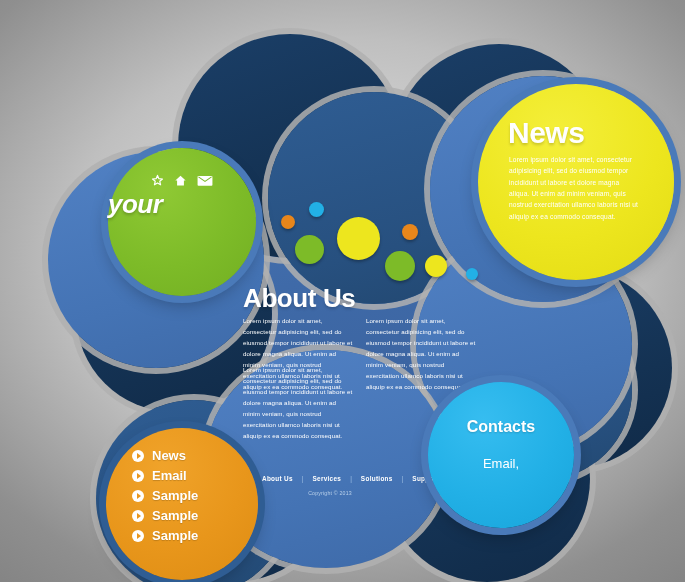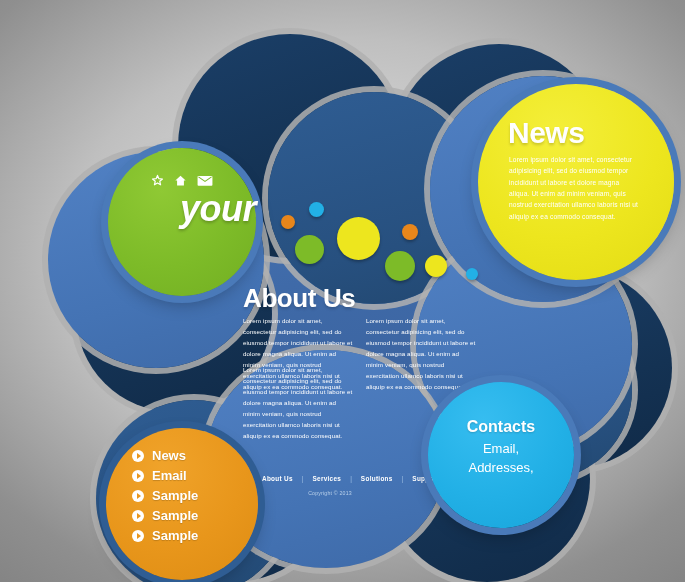--- a/index.html
+++ b/index.html
@@ -80,25 +80,25 @@
     text-align: center;
     color: #ffffff;
     line-height: 1;
   }
   #logo-icons svg { margin: 0 3px; vertical-align: middle; }
   #logo-text {
     position: absolute;
     top: 44px;
     left: 0;
     width: 100%;
-    text-align: right;
+    text-align: left;
     color: #ffffff;
     font-style: italic;
     font-weight: bold;
-    font-size: 36px;
+    font-size: 26px;
     line-height: 0.94;
     letter-spacing: -0.5px;
     text-shadow: 0 2px 3px rgba(0,0,0,0.22);
   }
   #logo-text span { display: block; }
   #logo-text .l2 { margin-left: 30px; }
 
   
   #news-circle {
     left: 478px;
@@ -154,21 +154,21 @@
   #contacts-lines {
     position: absolute;
     top: 58px;
     left: 0;
     width: 100%;
     text-align: center;
     color: #ffffff;
     font-size: 13px;
     line-height: 1.45;
   }
-  #contacts-lines span { display: block; }
+  #contacts-lines span { display: block; margin-top: 15px; }
 
   
   #menu-circle {
     left: 106px;
     top: 428px;
     width: 152px;
     height: 152px;
     background: radial-gradient(circle at 38% 26%, #f0a32a 0%, #e8961b 55%, #dd8c13 100%);
     box-shadow: 0 0 0 7px #2f5d93, 0 7px 18px rgba(0,0,0,0.30);
     z-index: 30;
@@ -336,21 +336,20 @@
     <span class="fnav">Support</span>
     <span class="sep">|</span>
     <span class="fnav">Contacts</span>
   </div>
   <div id="copyright">Copyright © 2013</div>
 
   <div class="circ" id="contacts-circle">
     <div id="contacts-title">Contacts</div>
     <div id="contacts-lines">
       <span>Email,</span>
-      <span>Addresses,</span>
     </div>
   </div>
 
   <div class="circ" id="menu-circle">
     <ul id="menu-list">
       <li>
         <span class="bullet"></span>
         <span>News</span>
       </li>
       <li>

